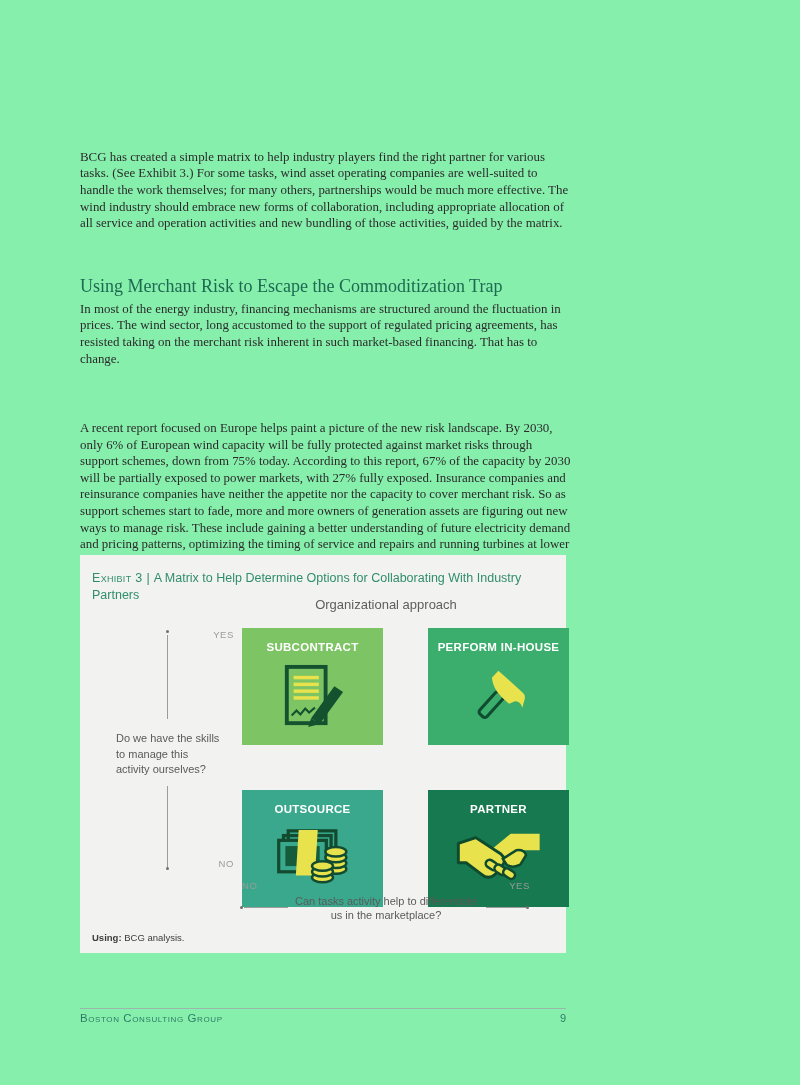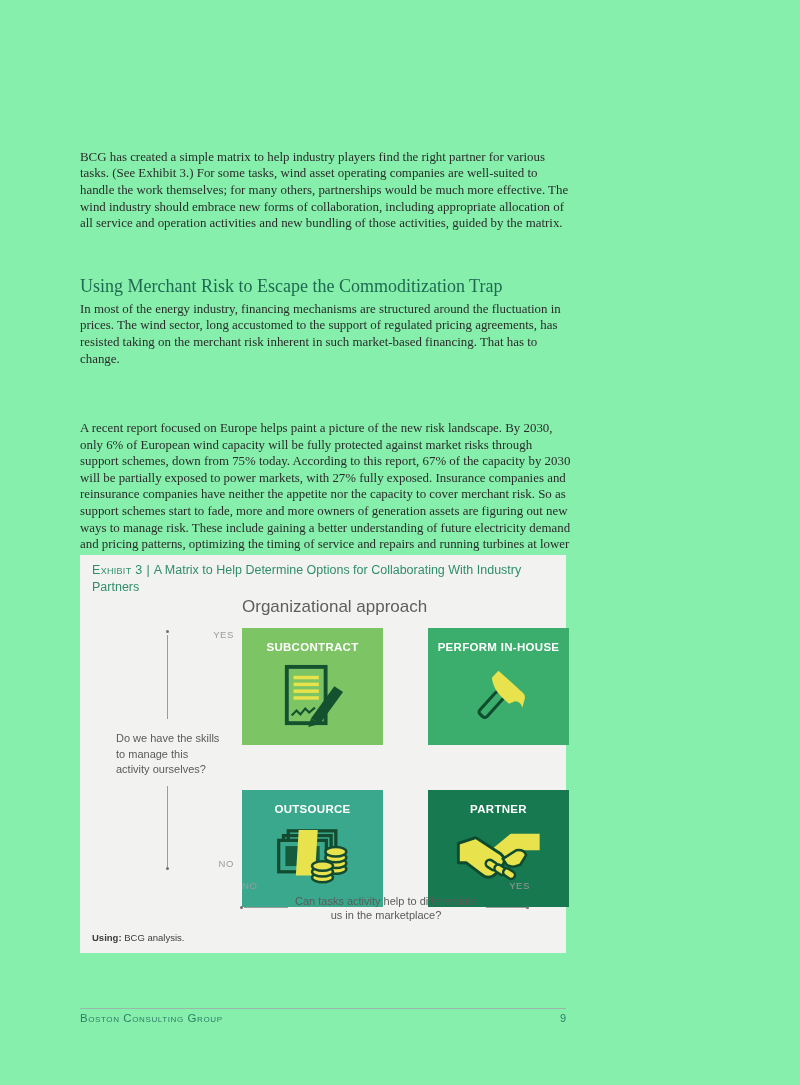--- a/index.html
+++ b/index.html
@@ -11,26 +11,26 @@
         color:#2b2b2b;text-align:left;}
   #para-intro{top:136px;}
   #section-heading{position:absolute;left:80px;top:261px;width:500px;
         font-size:18px;font-weight:400;color:#1d6a50;}
   #para-mr1{top:288px;}
   #para-mr2{top:388px;margin-top:32px;}
 
   
   #exhibit{position:absolute;left:80px;top:555px;width:486px;height:398px;
            background:#f2f3f1;font-family:"Liberation Sans",sans-serif;}
-  .exh-title{position:absolute;left:12px;top:7px;width:470px;font-size:12.5px;
+  .exh-title{position:absolute;left:12px;top:15px;width:470px;font-size:12.5px;
              line-height:17px;color:#2f8d6c;}
   .exh-label{font-variant:small-caps;letter-spacing:.3px;}
   .exh-sep{margin:0 4px;}
-  .matrix-title{position:absolute;left:162px;top:42px;width:288px;text-align:left;
-                font-size:17px;color:#5d5d5d;}
+  .matrix-title{position:absolute;left:162px;top:42px;width:288px;text-align:center;
+                font-size:13px;color:#5d5d5d;}
 
   
   .grid{position:absolute;left:162px;top:73px;width:288px;display:grid;
         grid-template-columns:141px 141px;grid-template-rows:117px 117px;
         column-gap:6px;row-gap:5px;gap:45px;}
   .quad{position:relative;}
   .q1{background:#7dc464;}
   .q2{background:#3bae6d;}
   .q3{background:#3aa88c;}
   .q4{background:#17794f;}

